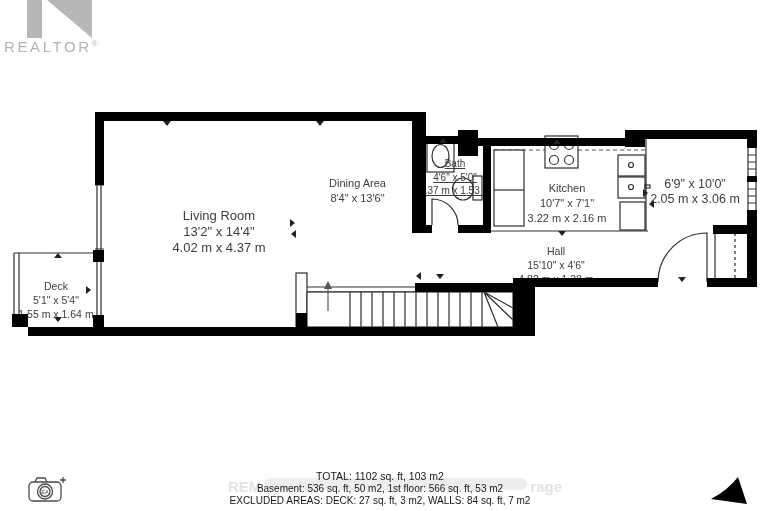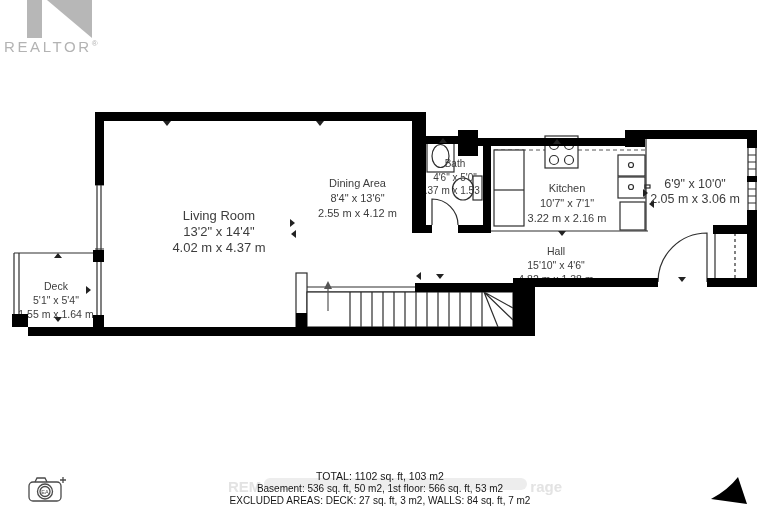--- a/index.html
+++ b/index.html
@@ -9,21 +9,21 @@
   
   .logo{position:absolute;left:26px;top:0;width:110px;height:62px;}
   .logo-text{position:absolute;left:-22px;top:38px;font-size:15px;letter-spacing:2.6px;
              color:#b3b3b3;white-space:nowrap;}
   .logo-text sup{font-size:8px;letter-spacing:0;}
   
   .room-label{position:absolute;text-align:center;color:#3d3d3d;z-index:3;}
   .room-label div{white-space:nowrap;}
   .lbl-living {left:154px;top:208px;width:130px;font-size:13px;line-height:16px;}
   .lbl-dining {left:300px;top:176px;width:115px;font-size:11px;line-height:15px;}
-  .lbl-bath   {left:410px;top:157px;width:90px; font-size:10px;line-height:13.5px;}
+  .lbl-bath   {left:410px;top:157px;width:90px; font-size:10px;line-height:13.5px;text-decoration:underline;}
   .lbl-kitchen{left:512px;top:181px;width:110px;font-size:11px;line-height:15px;}
   .lbl-hall   {left:491px;top:244px;width:130px;font-size:10.5px;line-height:14px;}
   .lbl-foyer  {left:635px;top:177px;width:120px;font-size:12.5px;line-height:15px;}
   .lbl-deck   {left:6px;  top:279px;width:100px;font-size:10.5px;line-height:14px;}
   .walls{z-index:4;pointer-events:none;}
   .under{z-index:1;}
   
   .watermark{position:absolute;left:228px;top:478px;width:334px;height:18px;z-index:5;
              display:flex;align-items:flex-start;color:#e3e3e3;font-weight:bold;font-size:15px;}
   .watermark .band{flex:1;height:12px;background:#ededed;border-radius:6px;margin:0 3px;}
@@ -128,21 +128,20 @@
   </svg>
 
   <div class="room-label lbl-living">
     <div>Living Room</div>
     <div>13'2" x 14'4"</div>
     <div>4.02 m x 4.37 m</div>
   </div>
   <div class="room-label lbl-dining">
     <div>Dining Area</div>
     <div>8'4" x 13'6"</div>
-    <div>2.55 m x 4.12 m</div>
   </div>
   <div class="room-label lbl-bath">
     <div>Bath</div>
     <div>4'6" x 5'0"</div>
     <div>1.37 m x 1.53 m</div>
   </div>
   <div class="room-label lbl-kitchen">
     <div>Kitchen</div>
     <div>10'7" x 7'1"</div>
     <div>3.22 m x 2.16 m</div>

